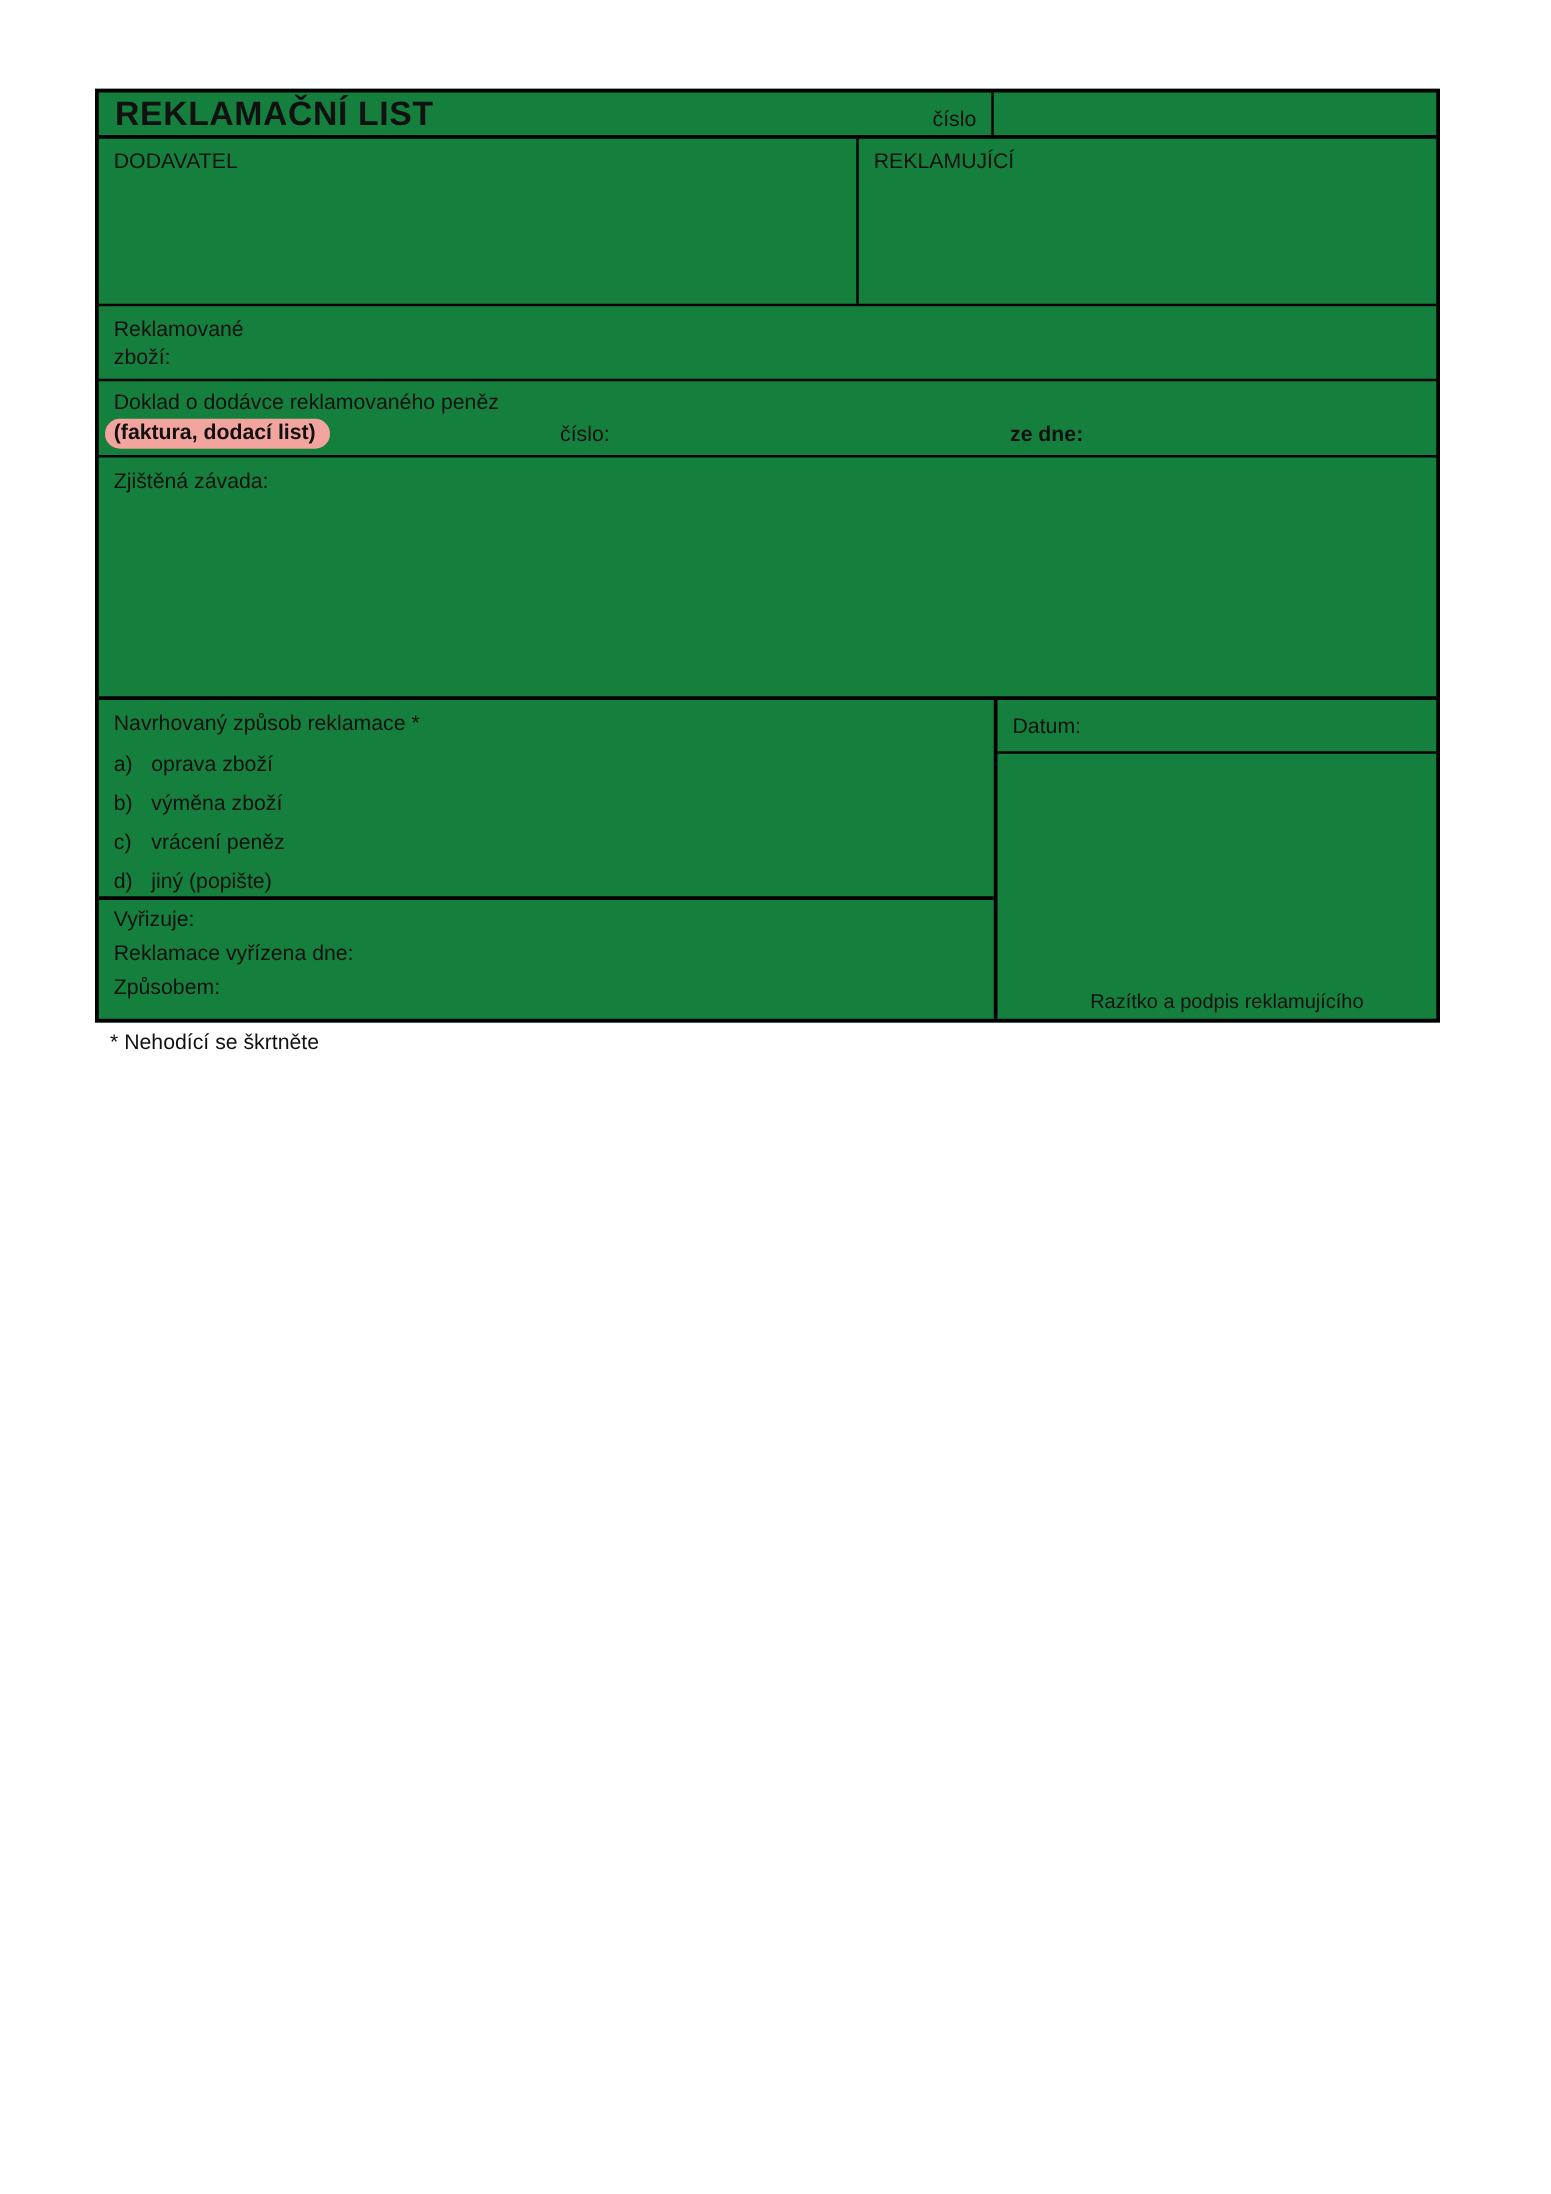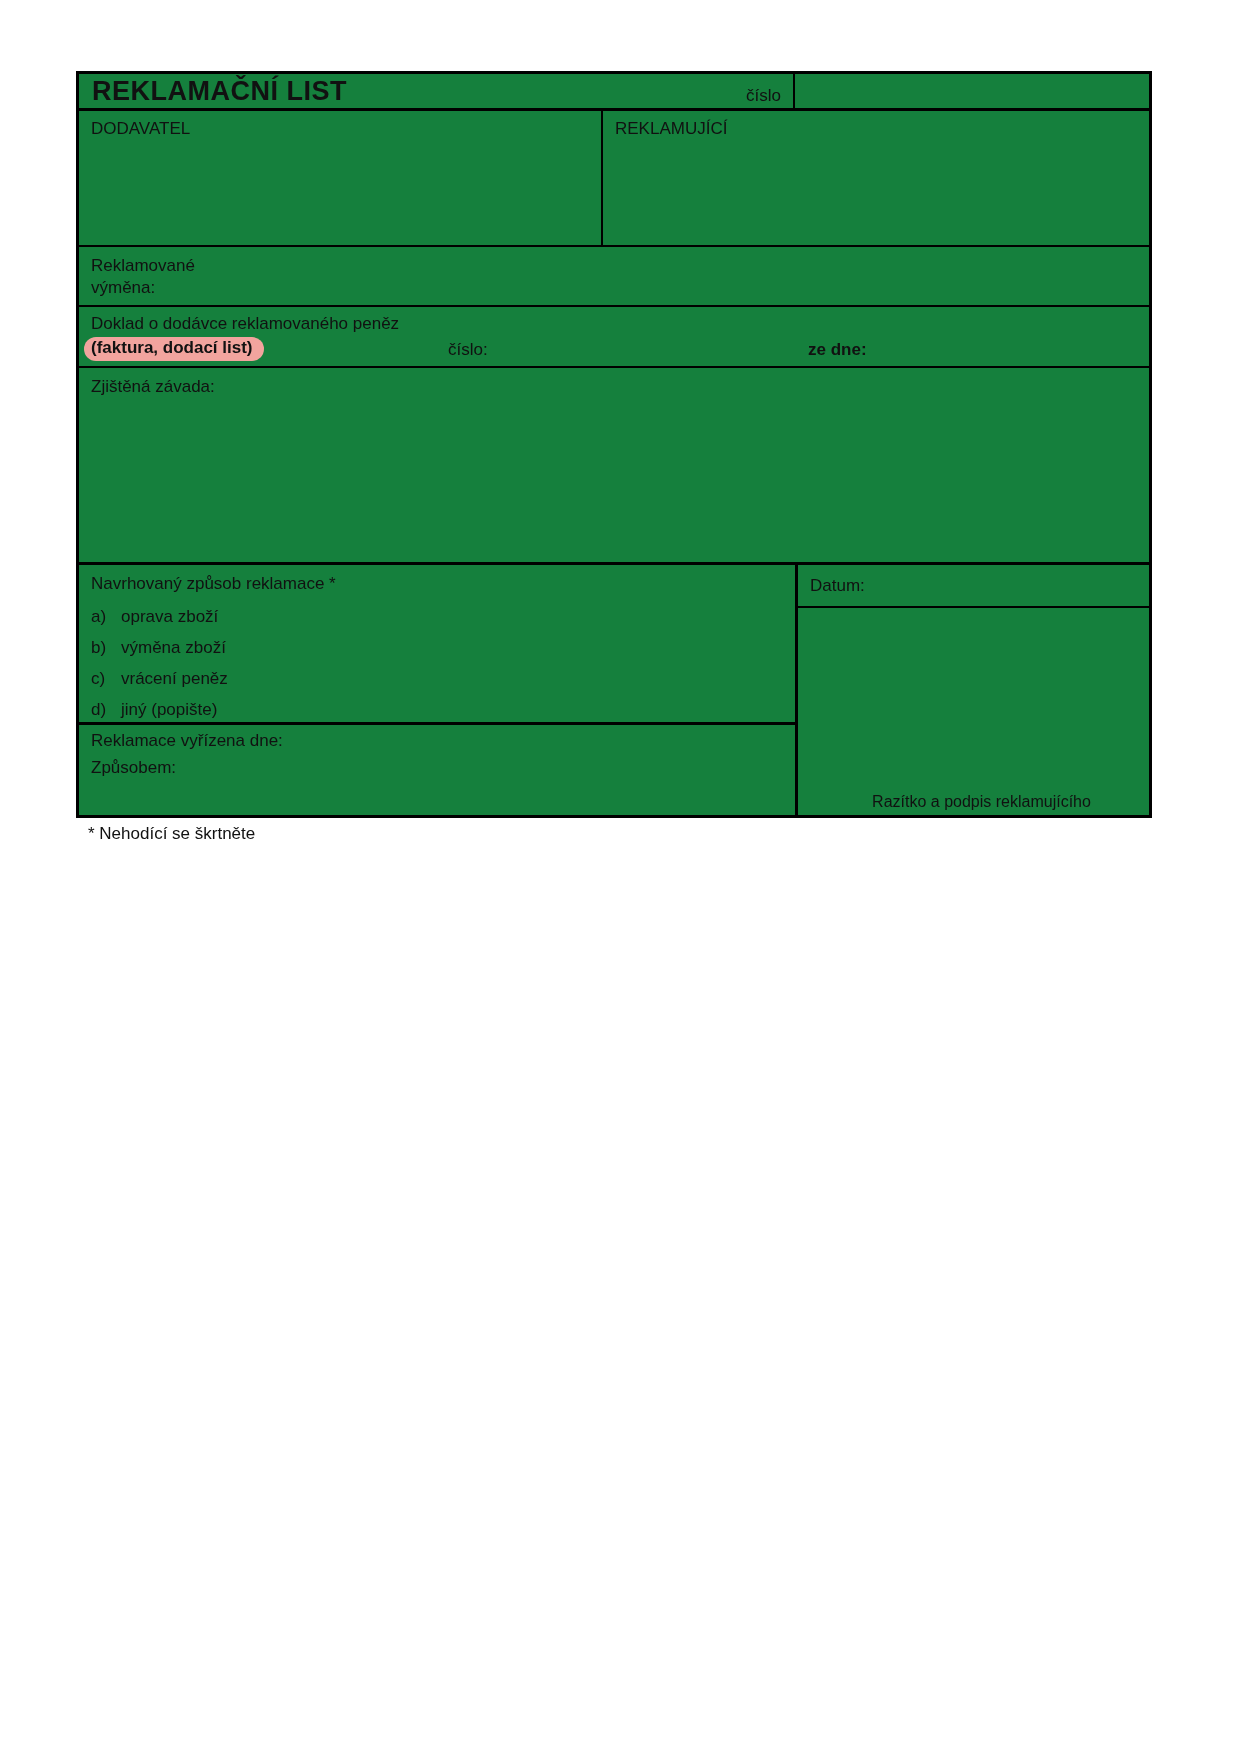--- a/index.html
+++ b/index.html
@@ -30,21 +30,21 @@
   }
   .cislo-label {
     position: absolute; right: 12px; bottom: 2px;
     font-size: 17px;
   }
   .cislo-box { flex: 1; }
 
   
   .row-parties { height: 136px; border-bottom: 2px solid #000; display: flex; }
   .party-cell { padding: 8px 12px; font-size: 17px; }
-  .party-left { width: 524px; border-right: 2px solid #000; }
+  .party-left { width: 608px; border-right: 2px solid #000; }
   .party-right { flex: 1; }
 
   
   .row-goods { height: 60px; border-bottom: 2px solid #000; padding: 8px 12px; font-size: 17px; line-height: 22px; }
 
   
   .row-doc { height: 61px; border-bottom: 2px solid #000; position: relative; padding: 7px 12px; font-size: 17px; }
   .doc-line1 { display: block; }
   .doc-highlight {
     display: inline-block;
@@ -103,21 +103,21 @@
       <div class="party-cell party-left">
         <span>DODAVATEL</span>
       </div>
       <div class="party-cell party-right">
         <span>REKLAMUJÍCÍ</span>
       </div>
     </div>
 
     <div class="row-goods">
       <div>Reklamované</div>
-      <div>výměna:</div>
+      <div>zboží:</div>
     </div>
 
     <div class="row-doc">
       <span class="doc-line1">Doklad o dodávce reklamovaného peněz</span>
       <span class="doc-highlight" style="background-color: rgb(242, 164, 158); text-align: center;">(faktura, dodací list)</span>
       <span class="doc-number">číslo:</span>
       <span class="doc-date">ze dne:</span>
     </div>
 
     <div class="row-defect">
@@ -140,20 +140,21 @@
           <div class="method-item">
             <span class="method-letter">c)</span>
             <span>vrácení peněz</span>
           </div>
           <div class="method-item">
             <span class="method-letter">d)</span>
             <span>jiný (popište)</span>
           </div>
         </div>
         <div class="handling-cell">
+          <div class="h-line">Vyřizuje:</div>
           <div class="h-line">Reklamace vyřízena dne:</div>
           <div class="h-line">Způsobem:</div>
         </div>
       </div>
 
       <div class="bottom-right">
         <div class="datum-cell">
           <span>Datum:</span>
         </div>
         <div class="signature-cell">

